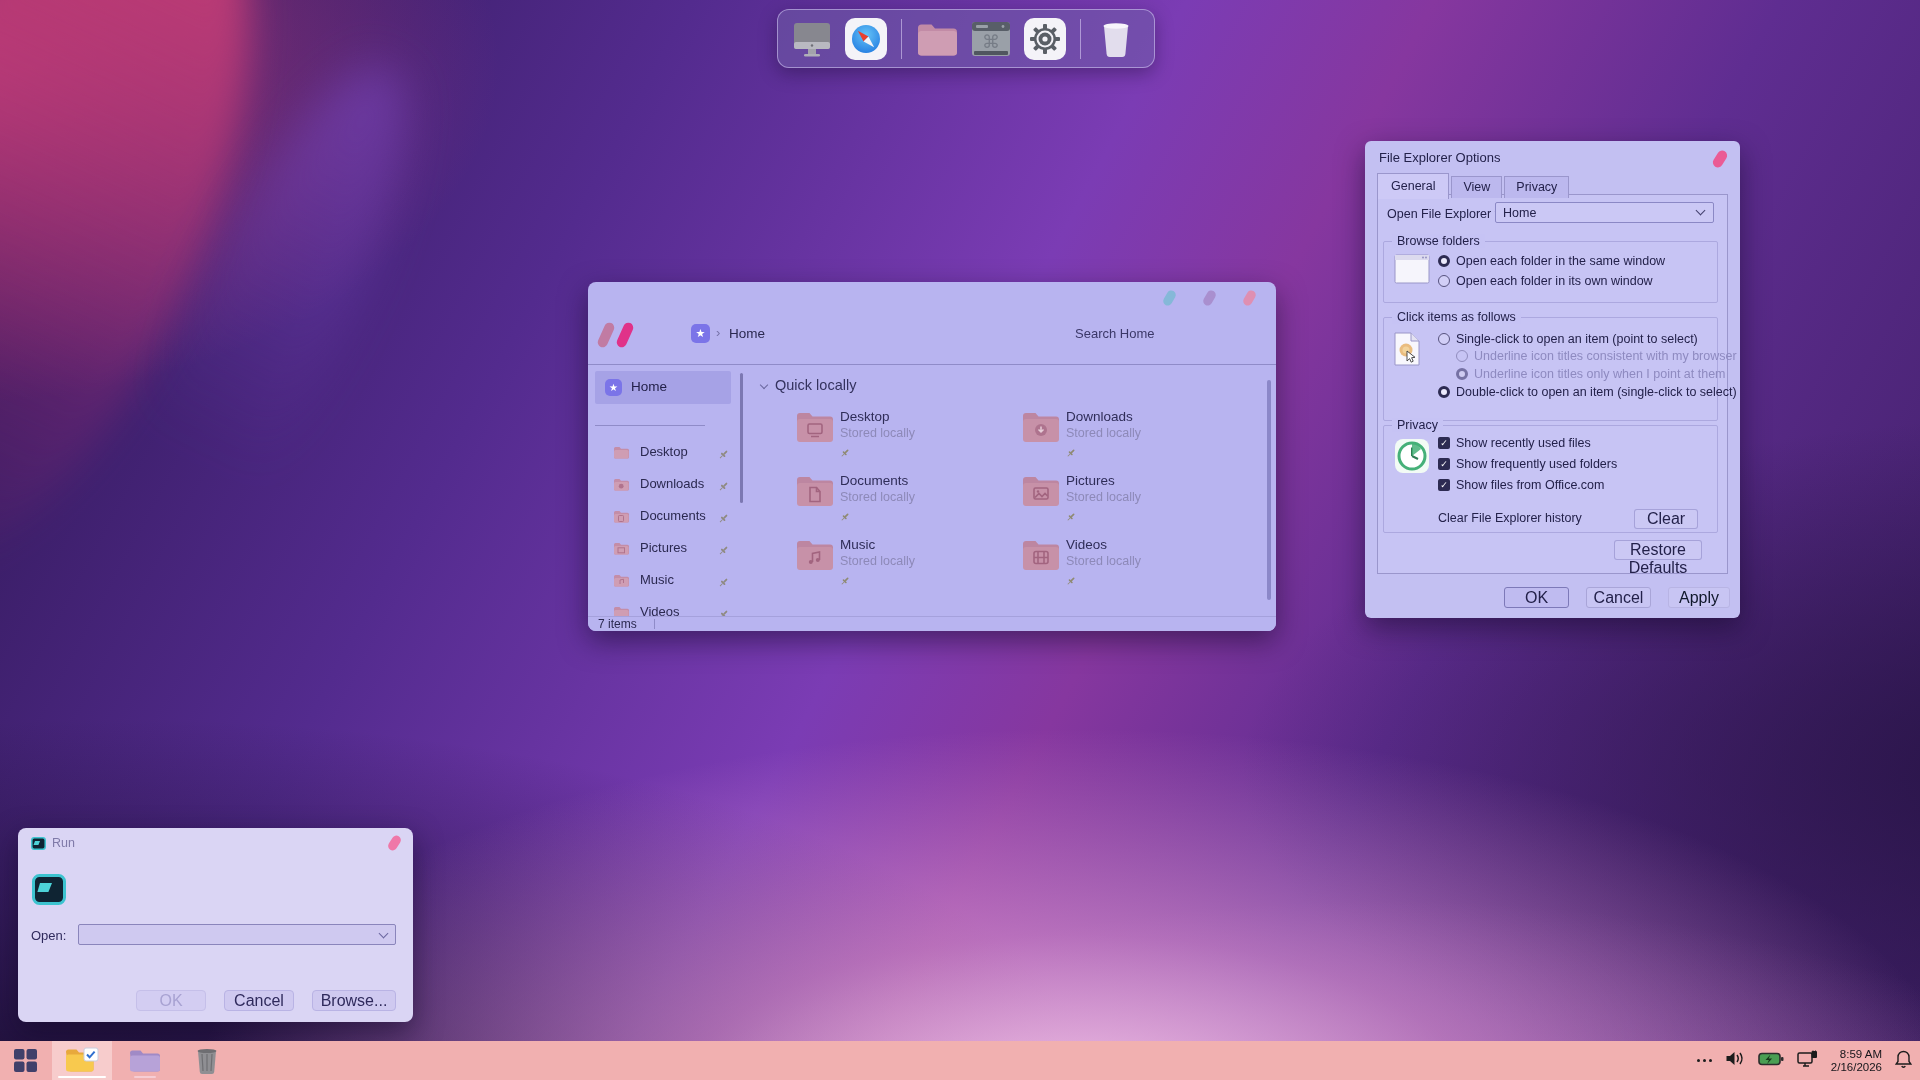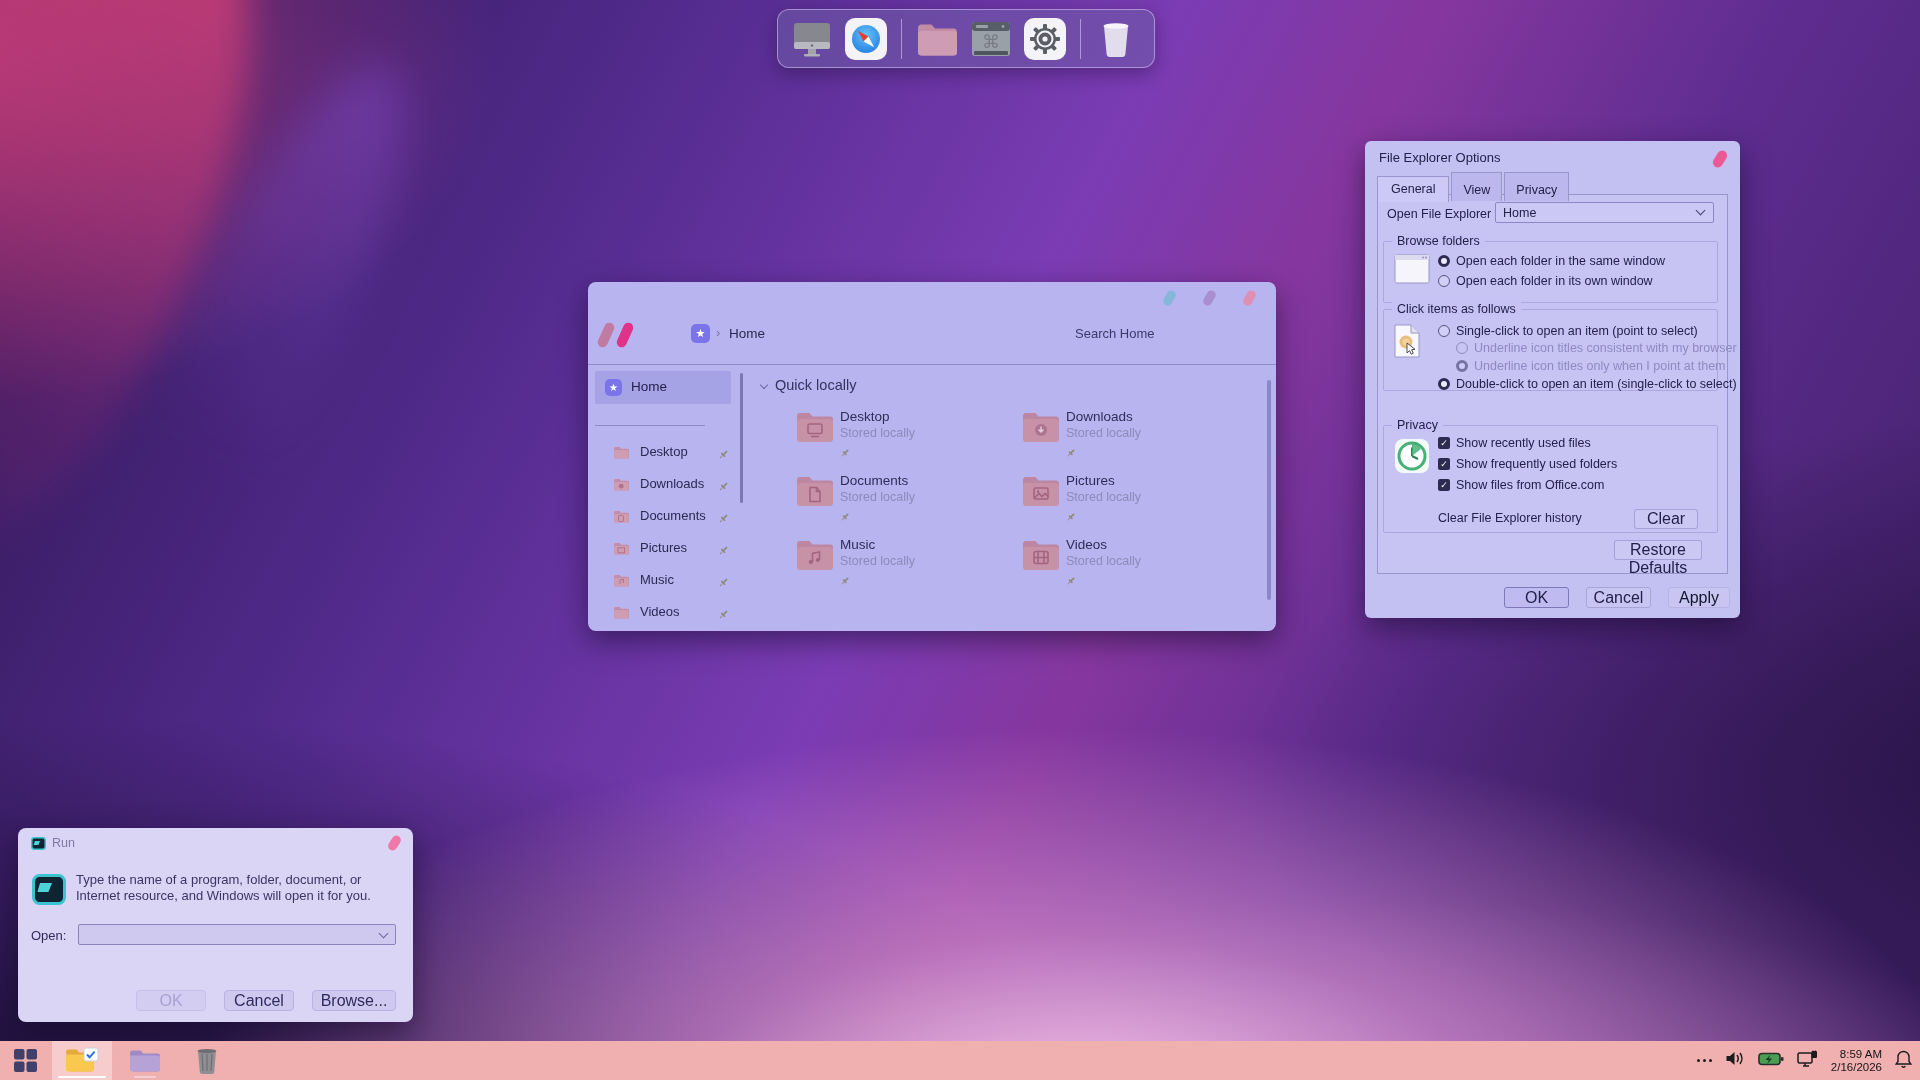--- a/index.html
+++ b/index.html
@@ -82,37 +82,37 @@
   .ex-status .txt { position:absolute; left:10px; top:0; }
   .ex-status .bar { position:absolute; left:66px; top:2px; width:1px; height:10px; background:#8f8bc8; }
 
   
   .feo { position:absolute; left:1365px; top:141px; width:375px; height:477px;
     background:#c3c0f2; border-radius:6px; font-size:12.5px; color:#23214a; }
   .feo-title { position:absolute; left:14px; top:9px; font-size:13px; }
   .eraser { position:absolute; border-radius:5px; }
   .feo-eraser { right:15px; top:9px; width:10px; height:18px; background:#ea5b95; transform:rotate(32deg); }
   .feo-tabs { position:absolute; left:12px; top:31px; display:flex; align-items:flex-end; z-index:2; }
-  .feo-tab { padding:10px 11px 4px; border:1px solid #9a96cc; border-bottom:none; background:#bcb8ee;
+  .feo-tab { padding:3px 11px 4px; border:1px solid #9a96cc; border-bottom:none; background:#bcb8ee;
     margin-right:2px; font-size:12.5px; }
   .feo-tab.active { background:#cdc9f6; padding:5px 13px 6px; position:relative; top:1px; }
   .feo-panel { position:absolute; left:12px; right:12px; top:53px; height:380px;
     border:1px solid #9a96cc; background:#c7c4f4; z-index:1; }
   
   .feo .row-open-label { position:absolute; left:22px; top:66px; }
   .feo-select { position:absolute; left:130px; top:61px; width:219px; height:21px;
     background:#cbc8f5; border:1px solid #8b88c5; border-radius:2px; }
   .feo-select .val { position:absolute; left:7px; top:3px; }
   .chev { position:absolute; width:7px; height:7px; border-right:1.6px solid #44406e; border-bottom:1.6px solid #44406e; transform:rotate(45deg); }
   .feo-select .chev { right:9px; top:4px; }
 
   .group { position:absolute; left:18px; right:22px; border:1px solid rgba(150,146,205,.55); border-radius:2px; }
   .legend { position:absolute; top:-8px; left:8px; background:#c6c3f4; padding:0 5px; }
   .g-browse { top:100px; height:62px;padding-left:24px; }
-  .g-click  { top:168px; height:82px; }
+  .g-click  { top:176px; height:104px; }
   .g-priv   { top:284px; height:108px; }
   .g-icon { position:absolute; left:10px; }
 
   .opt-row { position:absolute; left:54px; height:15px; display:flex; align-items:center; gap:6px; white-space:nowrap; }
   .opt-row.indent { left:72px; }
   .radio { width:12px; height:12px; border-radius:50%; border:1px solid #56527e; background:#d2cff7; flex:0 0 auto; }
   .radio.sel { border:3.5px solid #2d2b52; background:#eceafc; }
   .radio.dis { border-color:#918dbe; background:transparent; }
   .radio.dis.sel { border:3.5px solid #7672a4; background:#cfccf1; }
   .opt-row.dis-label { color:#8e8ac0; }
@@ -469,20 +469,24 @@
                 <rect x="5" y="0.5" width="2" height="5.5" rx="1"></rect>
                 <rect x="3" y="5.5" width="6" height="2" rx="1"></rect>
                 <rect x="5.6" y="7.5" width="0.9" height="4"></rect>
               </g>
             </svg></span>
       </div>
 
       <div class="ex-scrollthumb"></div>
     </div>
 
+    <footer class="ex-status">
+      <span class="txt">7 items</span>
+      <span class="bar"></span>
+    </footer>
   </section>
 
   <section class="feo win-shadow">
     <div class="feo-title">File Explorer Options</div>
     <span class="eraser feo-eraser"></span>
 
     <div class="feo-tabs">
       <span class="feo-tab active">General</span>
       <span class="feo-tab">View</span>
       <span class="feo-tab">Privacy</span>
@@ -587,21 +591,20 @@
     </span>
     <span class="run-title">Run</span>
     <span class="eraser run-eraser"></span>
 
     <span style="position:absolute; left:14px; top:46px">
       <svg width="34" height="31" viewBox="0 0 34 31">
           <rect x="1.5" y="1.5" width="31" height="28" rx="6" fill="#0f2433" stroke="#3cc3cf" stroke-width="3"></rect>
           <path d="M8 9 h12 l-3.6 9 h-11 z" fill="#4dd3d8"></path>
         </svg>
     </span>
-    <div class="run-desc">Type the name of a program, folder, document, or Internet resource, and Windows will open it for you.</div>
 
     <span class="run-open-label">Open:</span>
     <div class="run-input">
       <span></span>
       <span class="chev"></span>
     </div>
 
     <span class="btn run-btn run-ok">OK</span>
     <span class="btn run-btn run-cancel">Cancel</span>
     <span class="btn run-btn run-browse">Browse...</span>

